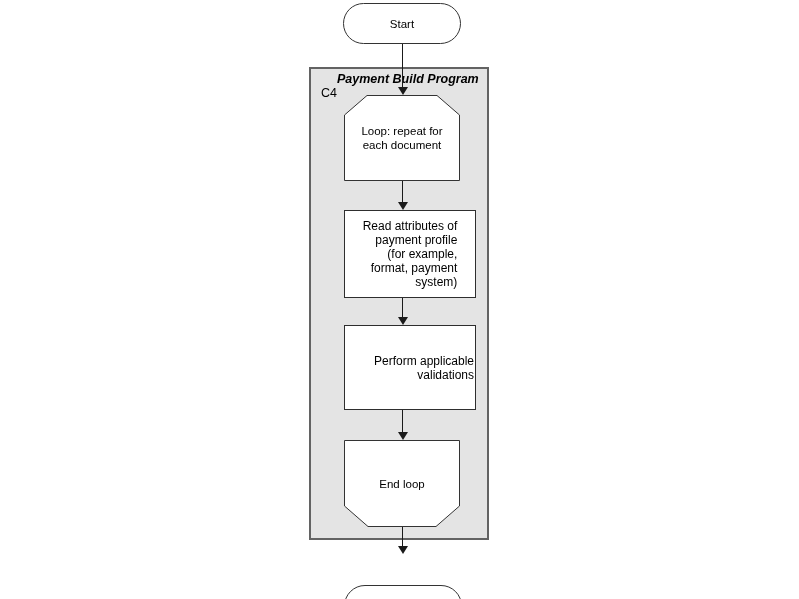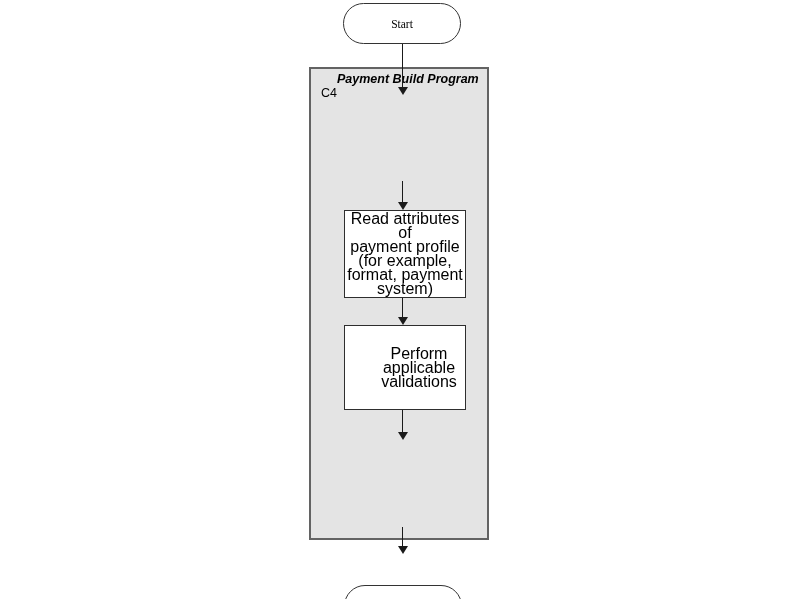--- a/index.html
+++ b/index.html
@@ -45,21 +45,20 @@
     position: absolute;
     width: 118px;
     background: #ffffff;
     border: 1px solid #333333;
     border-radius: 22px;
     display: flex;
     align-items: center;
     justify-content: center;
     font-size: 11.5px;
     z-index: 2;
-    font-family: Liberation Serif, serif;
   }
   .terminator.start { left: 343px; top: 3px;  height: 41px; }
   .terminator.end   { left: 344px; top: 554px; height: 42px; margin-top: 31px; }
 
   
   .node {
     position: absolute;
     left: 344px;
     width: 116px;
     z-index: 2;
@@ -75,28 +74,28 @@
     font-size: 11.5px;
     line-height: 14px;
     white-space: pre-line;
   }
   .node.loop-start { top: 95px;  height: 86px; }
   .node.loop-end   { top: 440px; height: 87px; }
 
   .process {
     position: absolute;
     left: 344px;
-    width: 122px;
+    width: 132px;
     background: #ffffff;
     border: 1px solid #2e2e2e;
     display: flex;
     align-items: center;
     justify-content: center;
-    text-align: center;
-    font-size: 16px;
+    text-align: right;
+    font-size: 12px;
     line-height: 14px;
     white-space: pre-line;
     z-index: 2;
   }
   .process.read    { top: 210px; height: 88px; }
   .process.perform { top: 325px; height: 85px; padding-left: 28px; }
 
   
   .arrow { position: absolute; z-index: 3; }
   .arrow-line {
@@ -126,34 +125,47 @@
 
   <div class="group-box">
     <div class="group-title">Payment Build Program</div>
     <div class="group-subtitle">C4</div>
   </div>
 
   <div class="terminator start">
     <span>Start</span>
   </div>
 
+  <div class="node loop-start">
+    <svg width="116" height="86" viewBox="0 0 116 86">
+      <polygon points="0.5,20 23,0.5 93,0.5 115.5,20 115.5,85.5 0.5,85.5" fill="#ffffff" stroke="#333333" stroke-width="1"></polygon>
+    </svg>
+    <div class="node-label">Loop: repeat for
+each document</div>
+  </div>
 
   <div class="process read">
     <span>Read attributes of
 payment profile
 (for example,
 format, payment
 system)</span>
   </div>
 
   <div class="process perform">
     <span>Perform applicable
 validations</span>
   </div>
 
+  <div class="node loop-end">
+    <svg width="116" height="87" viewBox="0 0 116 87">
+      <polygon points="0.5,0.5 115.5,0.5 115.5,66 92,86.5 24,86.5 0.5,66" fill="#ffffff" stroke="#333333" stroke-width="1"></polygon>
+    </svg>
+    <div class="node-label">End loop</div>
+  </div>
 
   <div class="terminator end">
     <span>End</span>
   </div>
 
   <div class="arrow a1">
     <div class="arrow-line"></div>
     <div class="arrow-head"></div>
   </div>
   <div class="arrow a2">

